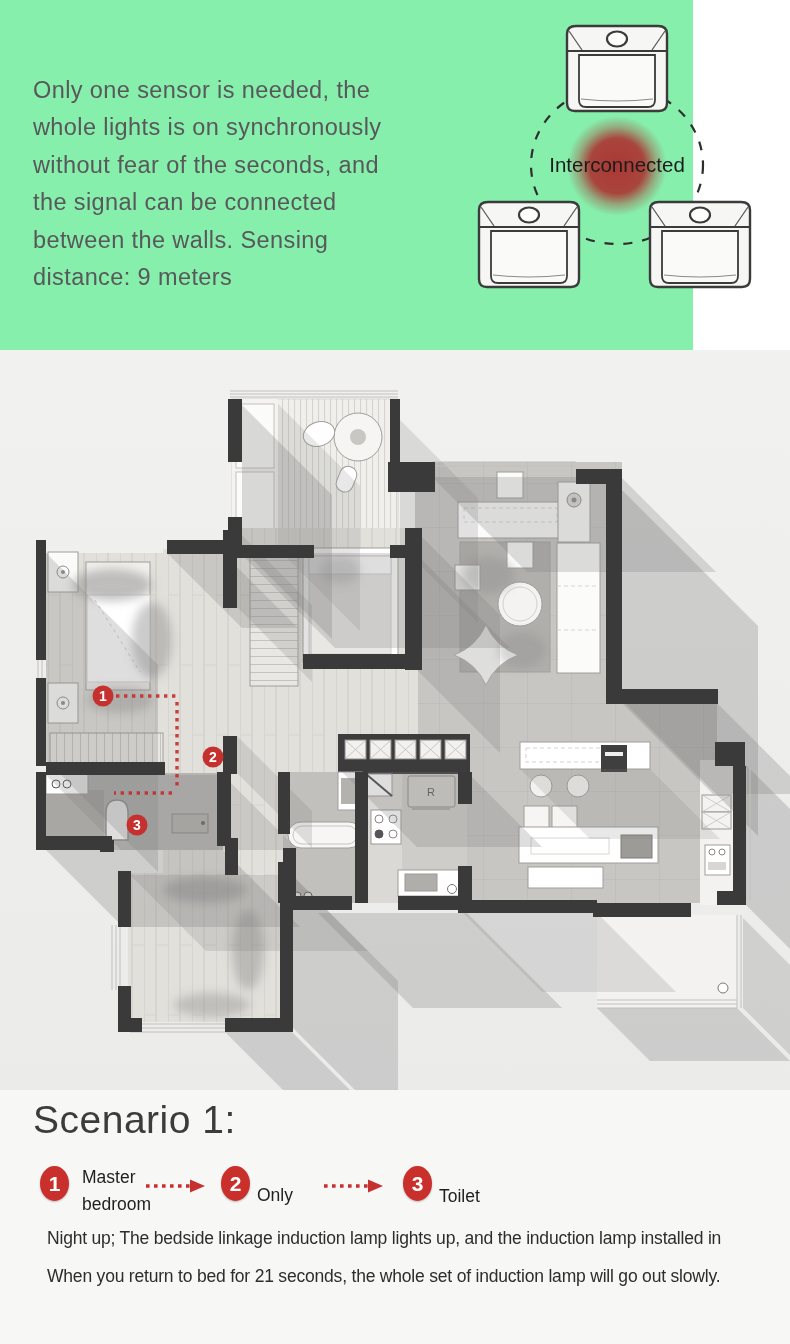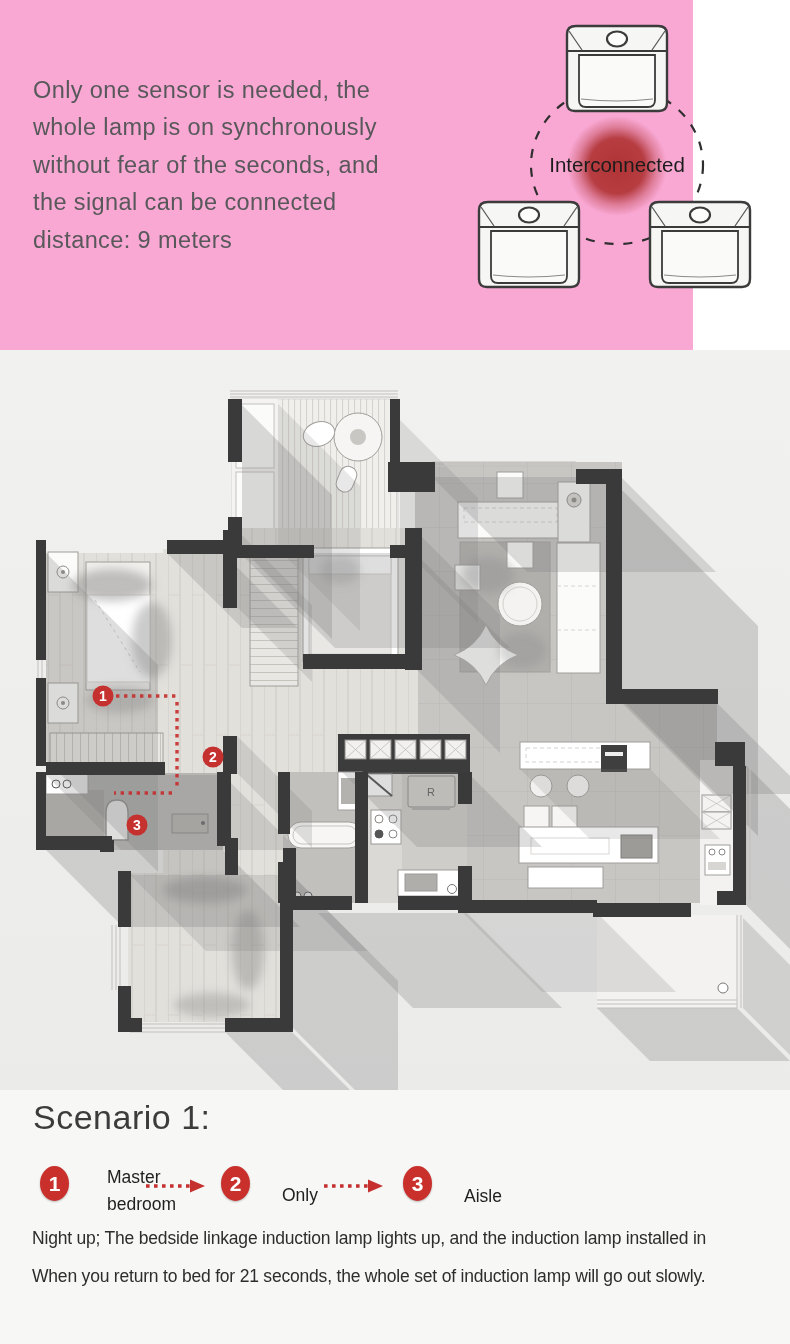--- a/index.html
+++ b/index.html
@@ -1,47 +1,48 @@
 <!DOCTYPE html>
 <html><head>
 <meta charset="utf-8">
 <style>
   html,body{margin:0;padding:0;background:#ffffff;}
   .page{position:relative;width:790px;height:1344px;overflow:hidden;background:#ffffff;
         font-family:"Liberation Sans",sans-serif;}
   
-  .intro{position:absolute;left:0;top:0;width:693px;height:350px;background:#f9a8d4;}
+  .intro{position:absolute;left:0;top:0;width:693px;height:350px;background:#86efac;}
   .intro-text{position:absolute;left:33px;top:72px;color:#58585a;font-size:23.5px;
               line-height:37.4px;letter-spacing:.4px;}
   .hero{position:absolute;left:470px;top:8px;width:312px;height:306px;}
   
   .plan{position:absolute;left:0;top:350px;width:790px;height:740px;}
   
   .scenario{position:absolute;left:0;top:1090px;width:790px;height:254px;background:#f7f7f6;}
-  .scenario-title{position:absolute;left:33px;top:8px;color:#3c3c3c;font-size:34px;
+  .scenario-title{position:absolute;left:33px;top:8px;color:#3c3c3c;font-size:39px;
                   letter-spacing:.5px;font-weight:400;}
   .badge{position:absolute;width:29px;height:35px;border-radius:50%;background:#c9302c;
          color:#ffffff;font-size:21px;font-weight:bold;display:flex;align-items:center;
          justify-content:center;box-shadow:0 1px 2px rgba(0,0,0,.25);}
-  .legend-label{position:absolute;color:#1f1f1f;font-size:17.5px;line-height:1.55;margin-left:25px;}
+  .legend-label{position:absolute;color:#1f1f1f;font-size:17.5px;line-height:1.55;}
   .legend-arrow{position:absolute;width:62px;height:16px;}
-  .para{position:absolute;left:32px;top:130px;color:#2d2d2d;font-size:17.5px;
+  .para{position:absolute;left:47px;top:130px;color:#2d2d2d;font-size:17.5px;
         letter-spacing:-0.2px;line-height:37.5px;white-space:nowrap;}
 </style>
 </head>
 <body>
 
 <div class="page">
 
   <section class="intro">
     <div class="intro-text">
       <div>Only one sensor is needed, the</div>
-      <div>whole lamp is on synchronously</div>
+      <div>whole lights is on synchronously</div>
       <div>without fear of the seconds, and</div>
       <div>the signal can be connected</div>
+      <div>between the walls. Sensing</div>
       <div>distance: 9 meters</div>
     </div>
 
     <div class="hero">
       <svg width="312" height="306" viewBox="0 0 312 306">
         <defs>
           <radialGradient id="redGlow" cx="50%" cy="50%" r="50%">
             <stop offset="0%" stop-color="#ad2e2d" stop-opacity="0.95"></stop>
             <stop offset="55%" stop-color="#ad2e2d" stop-opacity="0.88"></stop>
             <stop offset="78%" stop-color="#ad2e2d" stop-opacity="0.35"></stop>
@@ -363,20 +364,20 @@
     <div class="legend-label" style="left:257px;top:92px;">Only</div>
 
     <svg class="legend-arrow" style="left:322px;top:88px;" viewBox="0 0 62 16">
       <line x1="2" y1="8" x2="46" y2="8" stroke="#c5312f" stroke-width="3.6" stroke-dasharray="3.6 4.4"></line>
       <polygon points="46,1.5 61,8 46,14.5" fill="#c5312f"></polygon>
     </svg>
 
     <div class="badge" style="left:403px;top:76px;">
       <span>3</span>
     </div>
-    <div class="legend-label" style="left:439px;top:93px;">Aisle</div>
+    <div class="legend-label" style="left:439px;top:93px;">Toilet</div>
 
     <div class="para">
       <div>Night up; The bedside linkage induction lamp lights up, and the induction lamp installed in</div>
       <div>When you return to bed for 21 seconds, the whole set of induction lamp will go out slowly.</div>
     </div>
   </section>
 </div>
 
 </body></html>

